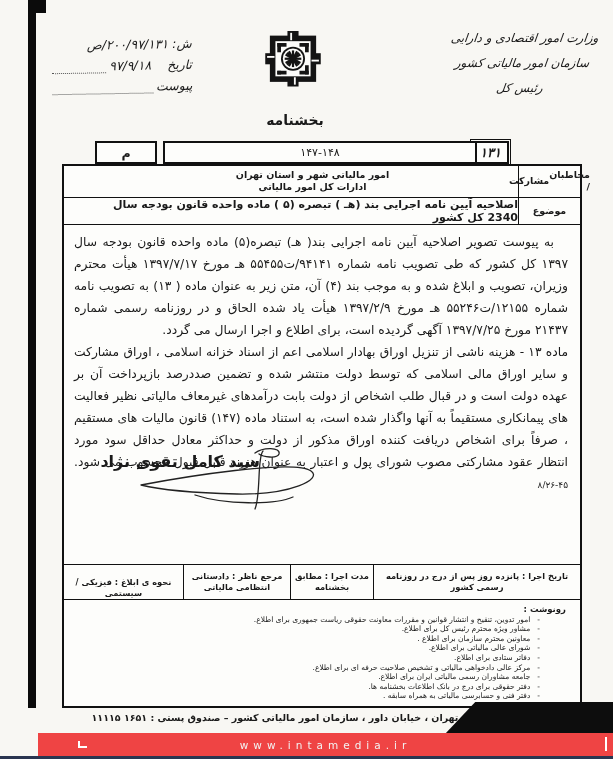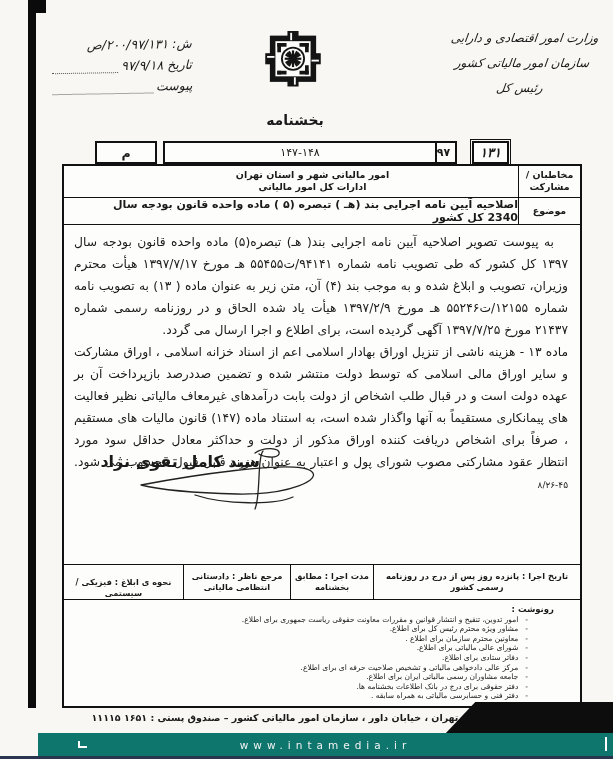--- a/index.html
+++ b/index.html
@@ -21,57 +21,57 @@
   .emblem-wrap { position:absolute; top:31px; left:263px; width:60px; text-align:center; }
   .doc-type { position:absolute; top:112px; left:255px; width:80px; text-align:center;
               font-weight:bold; font-size:14px; }
 
   
   .cls-box { position:absolute; top:141px; height:23px; border:2px solid #111; background:#fdfdfb;
              display:flex; align-items:center; justify-content:center; font-size:11px; }
   .cls-serial { left:472px; width:37px; border-width:2.5px; outline:1.5px solid #111; outline-offset:1px;
                 font-weight:bold; font-size:13px; font-style:italic; }
   .cls-year  { left:430px; width:27px; font-weight:bold; }
-  .cls-articles { left:163px; width:274px; direction:ltr; letter-spacing:1px;text-align:right; }
+  .cls-articles { left:163px; width:314px; direction:ltr; letter-spacing:1px;text-align:right; }
   .cls-letter { left:95px; width:62px; font-weight:bold; font-size:12.5px; }
 
   
   .main-table { position:absolute; top:164px; left:62px; width:520px; height:544px;
                 border:2px solid #111; background:#fdfdfb; display:flex; flex-direction:column; }
   .t-row { display:flex; direction:rtl; border-bottom:1.5px solid #111; }
-  .t-label { width:62px; border-left:1.5px solid #111; display:flex; flex-direction:column;
+  .t-label { width:62px; border-left:1.5px solid #111; display:flex; flex-direction:row;
              align-items:center; justify-content:center; font-weight:bold; font-size:9.5px; line-height:12px; }
   .t-value { flex:1; display:flex; flex-direction:column; align-items:center; justify-content:center;
              font-weight:bold;margin-left:43px; }
   .row-recipients { height:32px; }
   .row-recipients .t-value { font-size:9.5px; line-height:12px; }
   .row-subject { height:27px; }
   .row-subject .t-value { font-size:11px; }
   .row-body { height:342px; position:relative; display:block; padding:6px 12px 0 10px; }
   .body-par { font-size:12.3px; line-height:22px; text-align:justify; }
   .par1 { text-indent:14px; }
   .ref-code { font-size:9px; letter-spacing:0.5px; }
   .sig-block { position:absolute; top:222px; right:290px; width:210px; height:90px; }
   .sig-name { position:absolute; top:5px; right:30px; font-weight:bold; font-size:16px; white-space:nowrap; }
   .sig-svg { position:absolute; top:0; right:-45px; }
   .row-exec { height:35px; border-top:0; font-weight:bold; font-size:8.3px; }
   .exec-cell { border-left:1.5px solid #111; display:flex; align-items:center; justify-content:center;
                text-align:center; padding:2px 3px; line-height:11px; }
   .exec-cell:last-child { border-left:0;margin-top:13px; }
-  .row-cc { height:107px; border-bottom:0; display:block; padding:4px 26px 0 8px; }
+  .row-cc { height:107px; border-bottom:0; display:block; padding:4px 14px 0 8px; }
   .cc-label { font-weight:bold; font-size:8.5px; margin-bottom:1px; }
   .cc-item { display:flex; direction:rtl; font-size:7.5px; line-height:9.6px; padding-right:26px; }
   .cc-dash { margin-left:7px; }
 
   
   .addr { position:absolute; top:712px; left:75px; width:400px; text-align:center; font-size:9.5px;
           font-weight:700; white-space:nowrap; }
   .wedge { position:absolute; top:702px; left:445px; width:168px; height:32px; background:#0d0d0d;
            clip-path:polygon(18% 0, 100% 0, 100% 100%, 0 100%); }
-  .webbar { position:absolute; top:733px; left:38px; width:575px; height:23px; background:#0f766e;
+  .webbar { position:absolute; top:733px; left:38px; width:575px; height:23px; background:#ef4444;
             display:flex; align-items:center; justify-content:center; }
   .web-url { color:#f2f2f2; font-size:10.5px; letter-spacing:5px; direction:ltr; font-weight:500; }
   .bar-mark-left { position:absolute; left:40px; top:8px; width:9px; height:7px;
                    border-left:2px solid #fff; border-bottom:2px solid #fff; }
   .bar-mark-right { position:absolute; right:6px; top:4px; width:2px; height:14px; background:#fff; }
   .bottom-line { position:absolute; top:756px; left:0; width:613px; height:3px; background:#2a3550; }
 </style>
 </head>
 <body>
 
@@ -127,21 +127,21 @@
       <circle cx="30" cy="30" r="3.2" fill="#141414"></circle>
     </svg>
   </div>
 
   <div class="stamp-block">
     <div class="stamp-row">
       <span>ش: ۲۰۰/۹۷/۱۳۱/ص</span>
     </div>
     <div class="stamp-row">
       <span>تاریخ</span>
-      <span style="margin-right:4px">۹۷/۹/۱۸</span>
+      <span style="margin-right:16px">۹۷/۹/۱۸</span>
       <span class="dots"></span>
     </div>
     <div class="stamp-row">
       <span>پیوست</span>
       <span class="dots"></span>
     </div>
   </div>
 
   <div class="doc-type">بخشنامه</div>
 

